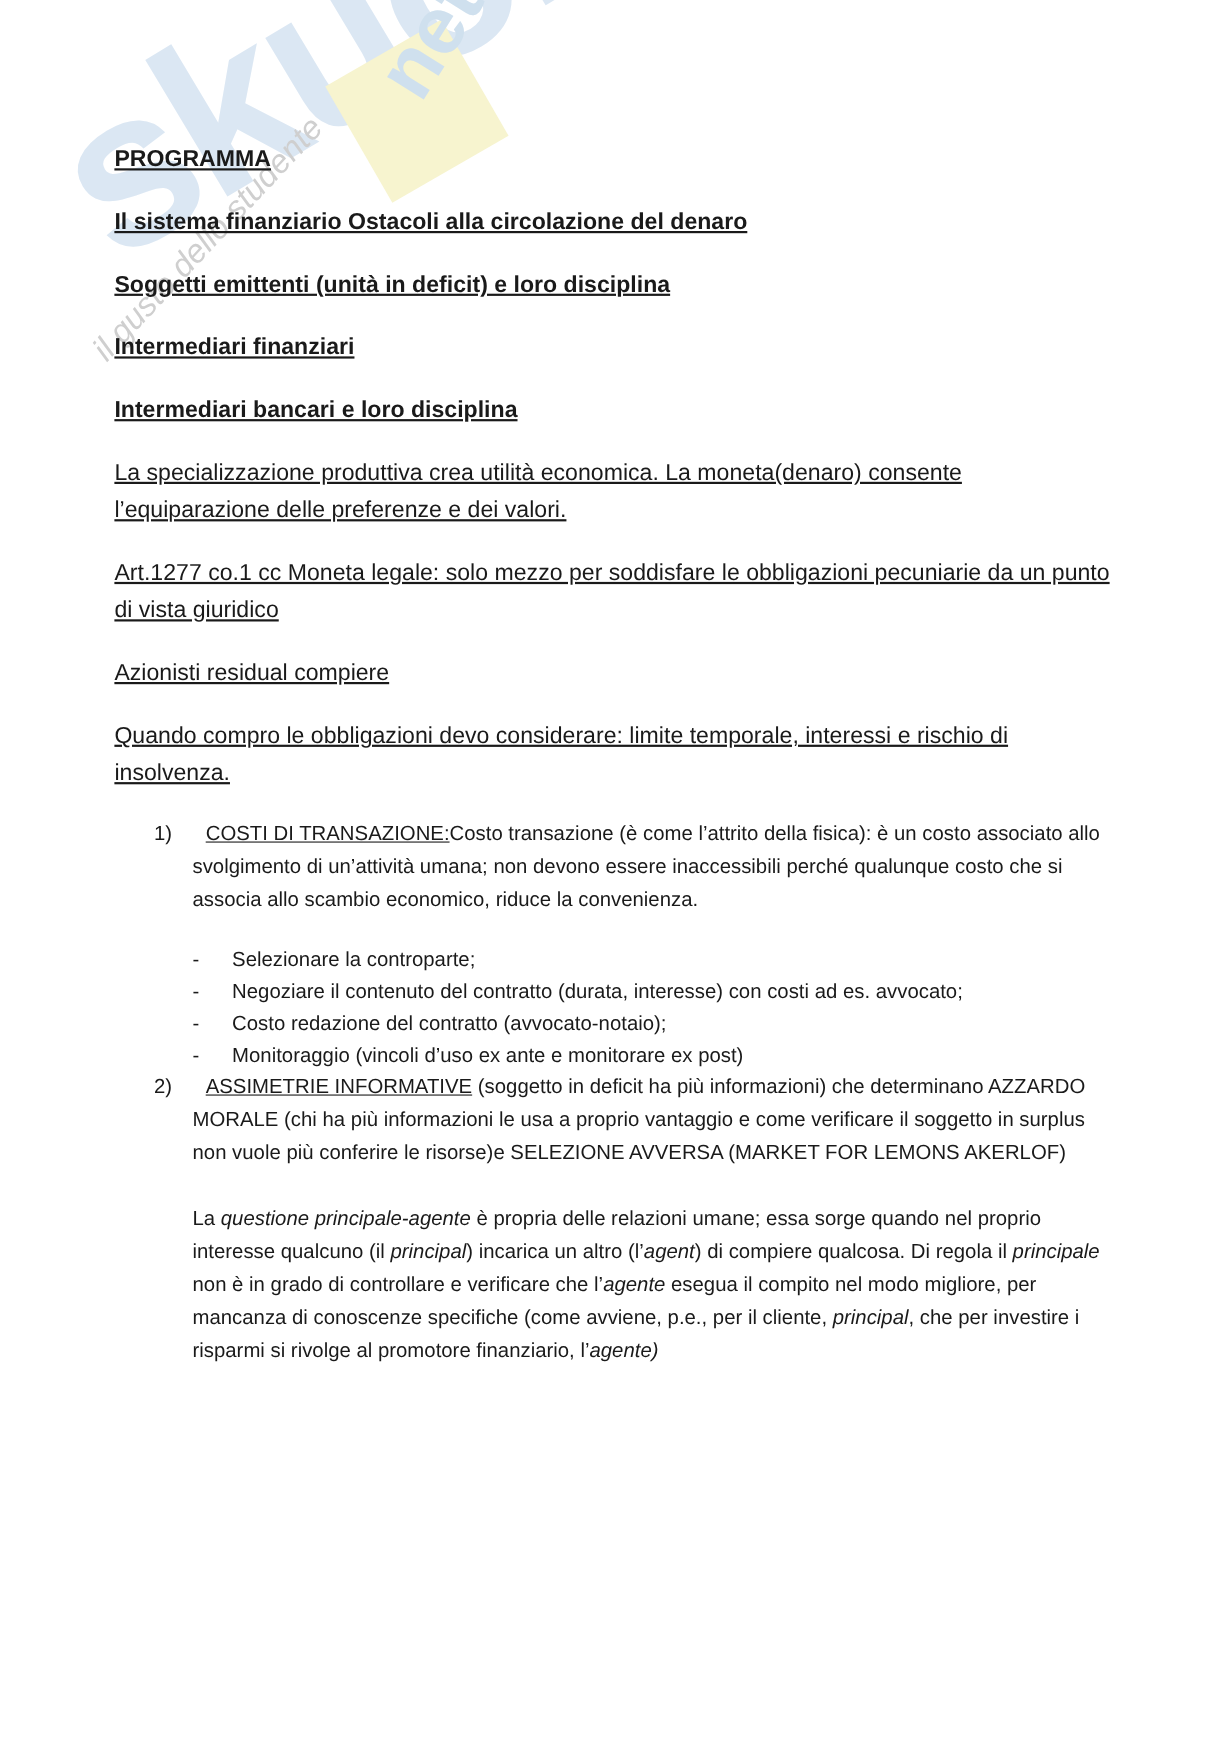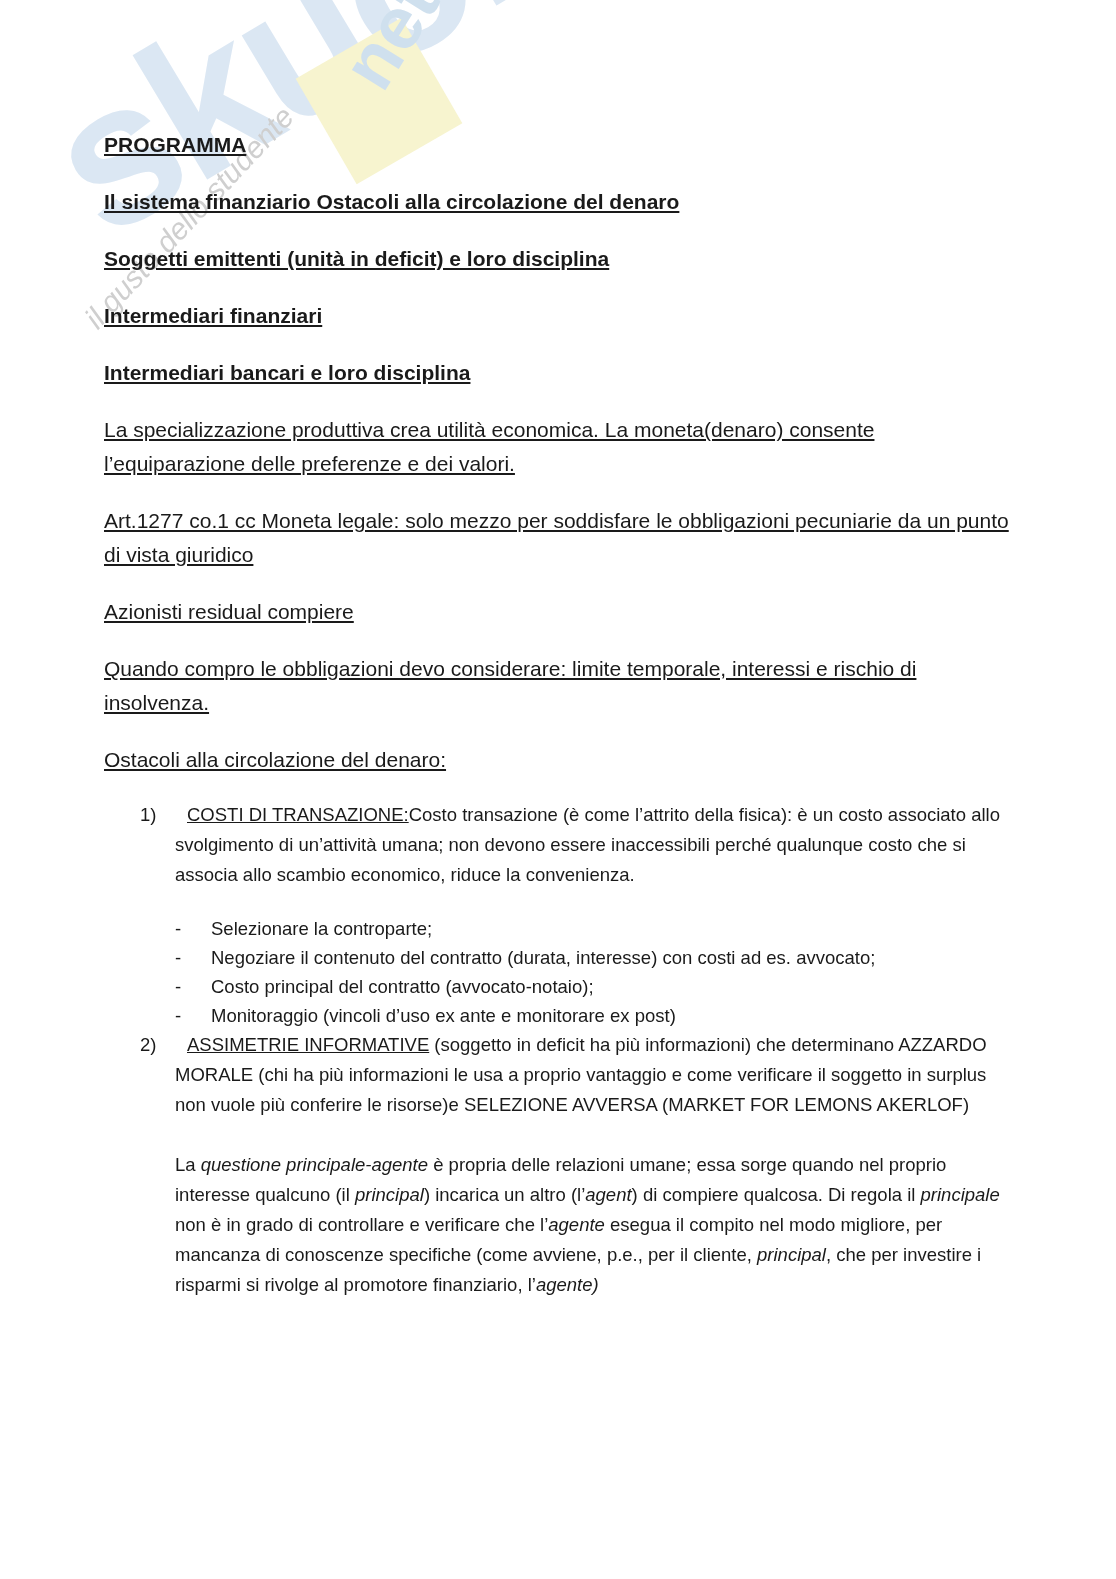--- a/index.html
+++ b/index.html
@@ -156,40 +156,39 @@
     <p>La specializzazione produttiva crea utilità economica. La moneta(denaro) consente l’equiparazione delle preferenze e dei valori.</p>
 
     <p class="u">Art.1277 co.1 cc Moneta legale: solo mezzo per soddisfare le obbligazioni pecuniarie da un punto di vista giuridico</p>
 
 
     <p>Azionisti residual compiere</p>
 
     <p>Quando compro le obbligazioni devo considerare: limite temporale, interessi e rischio di insolvenza.</p>
 
 
-    <p>Ostacoli alla circolazione del denaro:</p>
 
     <ol class="num">
 
       <li>
         <span class="marker">1)</span>
         <span class="u">COSTI DI TRANSAZIONE:</span><span>Costo transazione (è come l’attrito della fisica): è un costo associato allo svolgimento di un’attività umana; non devono essere inaccessibili perché qualunque costo che si associa allo scambio economico, riduce la convenienza.</span>
 
         <ul class="dash">
           <li>
             <span class="dmark">-</span>
             <span>Selezionare la controparte;</span>
           </li>
           <li>
             <span class="dmark">-</span>
             <span>Negoziare il contenuto del contratto (durata, interesse) con costi ad es. avvocato;</span>
           </li>
           <li>
             <span class="dmark">-</span>
-            <span>Costo principal del contratto (avvocato-notaio);</span>
+            <span>Costo redazione del contratto (avvocato-notaio);</span>
           </li>
           <li>
             <span class="dmark">-</span>
             <span>Monitoraggio (vincoli d’uso ex ante e monitorare ex post)</span>
           </li>
         </ul>
       </li>
 
       <li>
         <span class="marker">2)</span>

